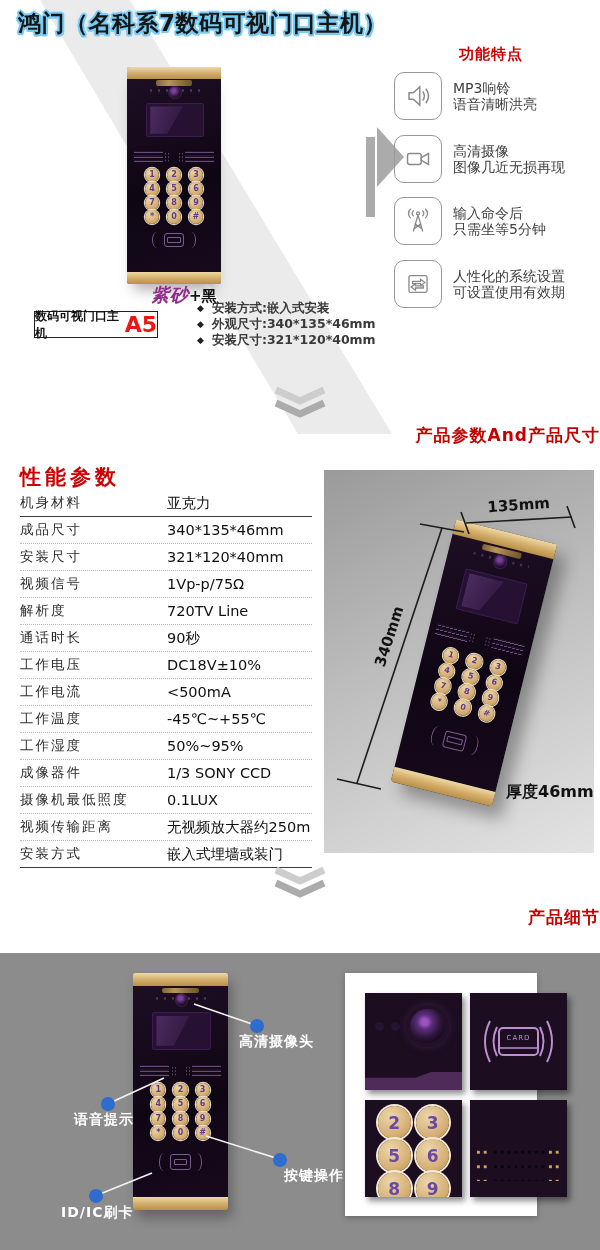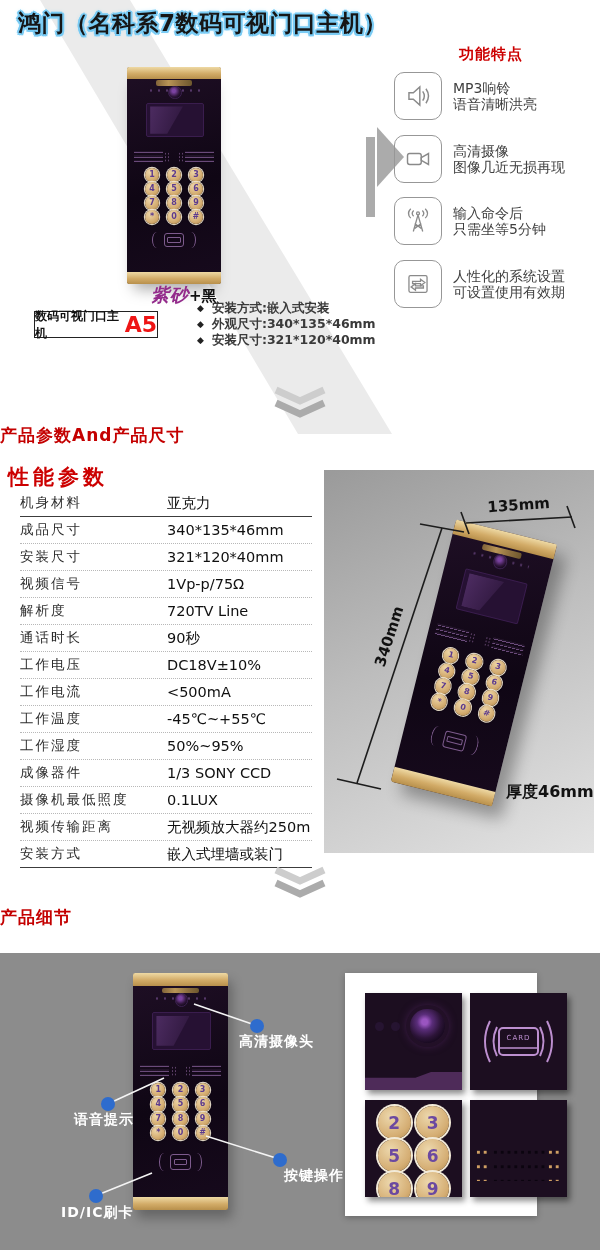--- a/index.html
+++ b/index.html
@@ -80,25 +80,25 @@
 
   #features-title{left:459px;top:45px;font-size:15px;font-weight:bold;color:#cc0000;letter-spacing:1px;text-align:right;}
   .feat{position:absolute;left:394px;display:flex;}
   .feat .fi{width:46px;height:46px;border:1.6px solid #979797;border-radius:10px;flex:none;
             display:flex;align-items:center;justify-content:center;background:#fff0;}
   .feat .ft{margin-left:11px;align-self:center;}
   .feat .ft div{font-size:14px;color:#3f3f3f;line-height:16px;white-space:nowrap;}
 
   
   .chev{position:absolute;left:273px;}
-  .div-label{position:absolute;left:0;width:600px;text-align:left;
+  .div-label{position:absolute;left:0;width:600px;text-align:right;
              font-size:17px;font-weight:bold;color:#c40000;letter-spacing:1px;}
 
   
-  #specs-title{left:8px;top:463px;font-size:21px;font-weight:bold;color:#cc0000;letter-spacing:4px;}
+  #specs-title{left:20px;top:463px;font-size:21px;font-weight:bold;color:#cc0000;letter-spacing:4px;}
   #spec-table{left:20px;top:490px;width:292px;}
   .srow{height:26px;display:flex;align-items:center;border-bottom:1px dotted #b8b8b8;}
   .srow:first-child{border-bottom:1.5px solid #3c3c3c;}
   .srow:last-child{border-bottom:1.5px solid #3c3c3c;}
   .srow .sl{width:147px;font-size:13.5px;color:#2d2d2d;letter-spacing:2px;flex:none;}
   .srow .sv{font-size:14.5px;color:#101010;}
 
   
   #dim-panel{left:324px;top:470px;width:270px;height:383px;overflow:hidden;
              background:linear-gradient(155deg,#9a9a9a,#bdbdbd 45%,#e3e3e3);}

